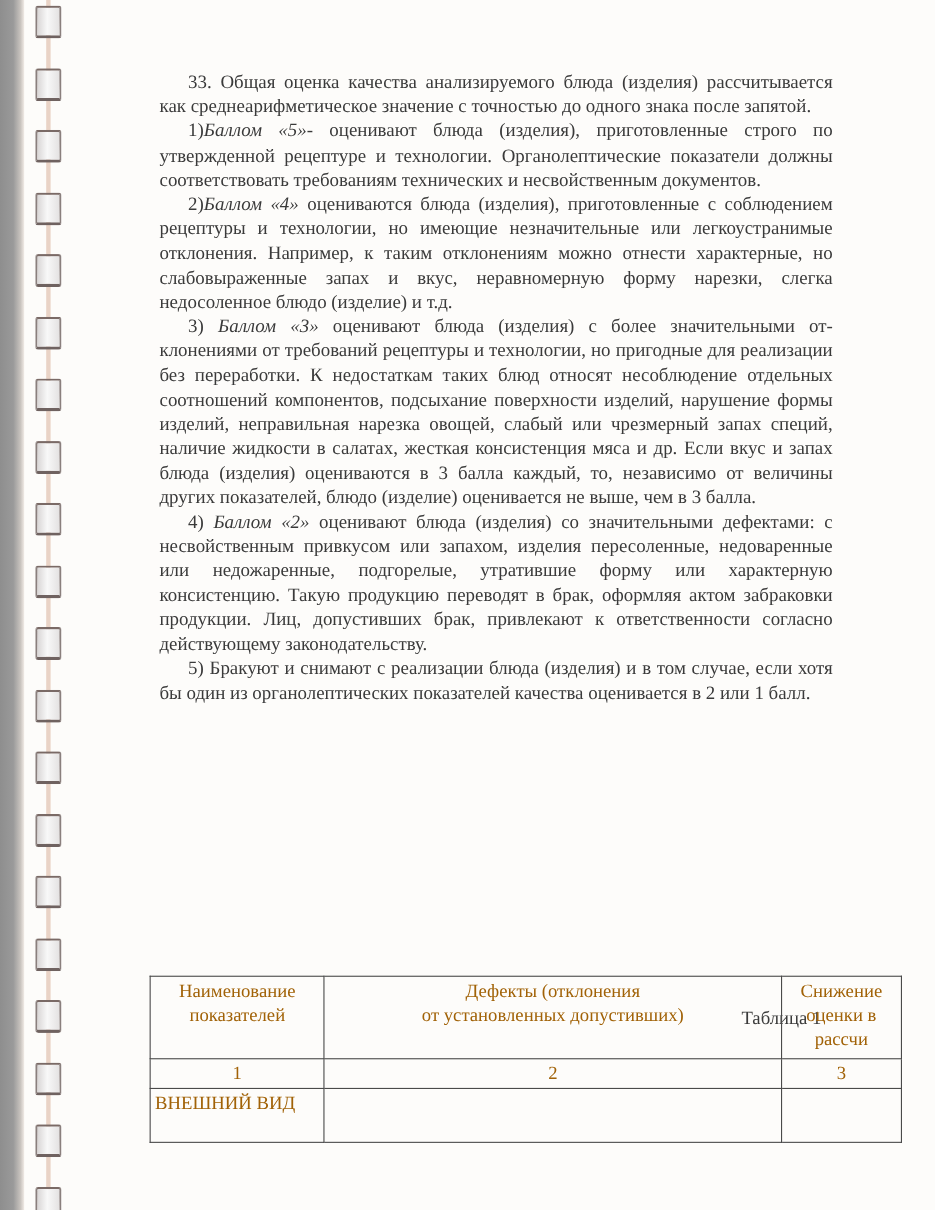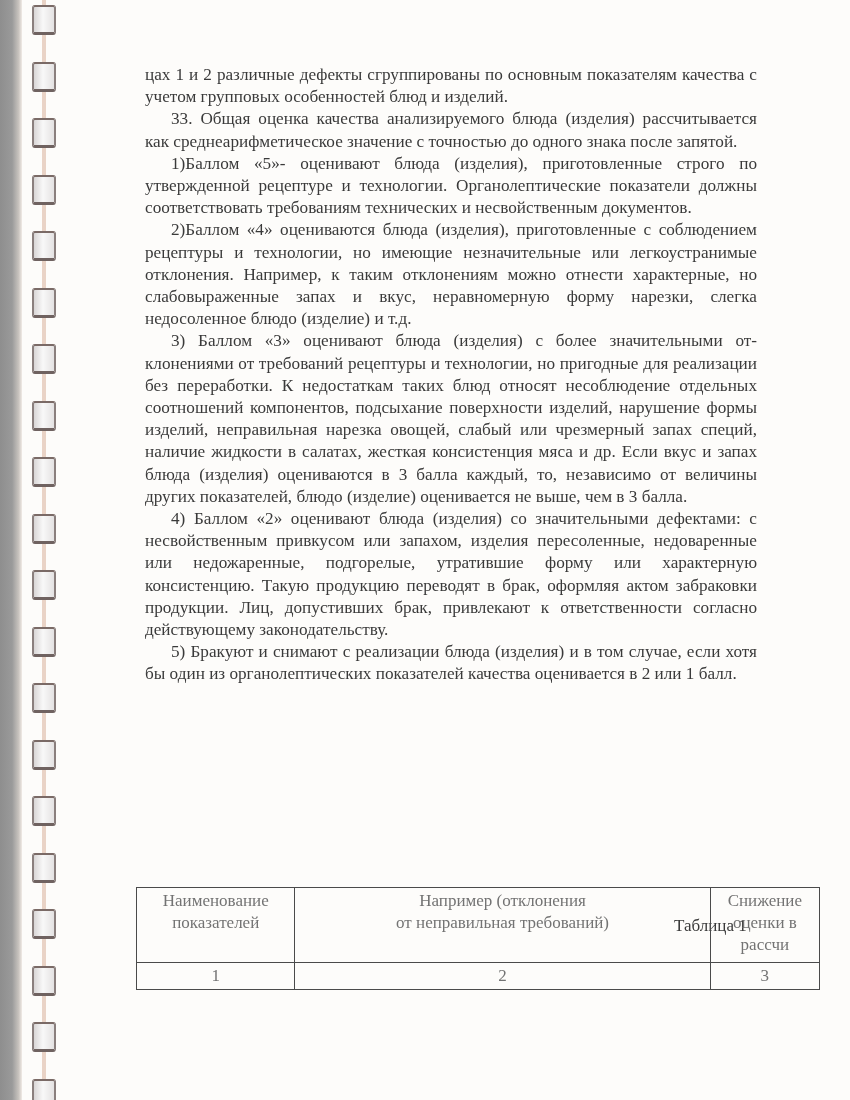--- a/index.html
+++ b/index.html
@@ -26,28 +26,28 @@
     border-radius: 3px;
     box-sizing: border-box;
   }
   .text {
     position: absolute; left: 145px; top: 64px; width: 612px;
     font-size: 17.2px; line-height: 22.2px; text-align: justify;
     hyphens: manual;
   }
   .text p { margin: 0; }
   .text p.ind { text-indent: 26px; }
-  .text .it { }
+  .text .it { font-style: italic; }
   .table-caption {
     position: absolute; left: 674px; top: 916px; font-size: 17px;
   }
   table.defects {
     position: absolute; left: 136px; top: 887px; width: 684px;
     border-collapse: collapse; font-size: 17px; line-height: 22px;
-    color: #737373;
+    color: #a16207;
   }
   table.defects td {
     border: 1.3px solid #4a4a4a; vertical-align: top; padding: 2px 4px;
   }
   .c1 { width: 149px; } .c2 { width: 405px; } .c3 { width: 100px; }
   .center { text-align: center; }
   .hdr td { height: 70px; }
   .nums td { height: 20px; padding: 0 4px; }
   .row1 td { height: 44px; }
 </style>
@@ -73,40 +73,44 @@
     <div class="ring" style="top: 739.5px;"></div>
     <div class="ring" style="top: 796px;"></div>
     <div class="ring" style="top: 852.5px;"></div>
     <div class="ring" style="top: 909px;"></div>
     <div class="ring" style="top: 965.5px;"></div>
     <div class="ring" style="top: 1022px;"></div>
     <div class="ring" style="top: 1078.5px;"></div>
   </div>
 
 <div class="text" id="text">
-    <p><span>цах 1 и 2 различные дефекты сгруппированы по основным показателям качества с учетом групповых особенностей блюд и изделий.</span></p>
     <p class="ind"><span>33. Общая оценка качества анализируемого блюда (изделия) рассчи­тывается как среднеарифметическое значение с точностью до одного знака после запятой.</span></p>
     <p class="ind"><span>1)</span><span class="it">Баллом «5»</span><span>- оценивают блюда (изделия), приготовленные строго по утвержденной рецептуре и технологии. Органолептические показатели должны соответствовать требованиям технических и несвойственным документов.</span></p>
     <p class="ind"><span>2)</span><span class="it">Баллом «4»</span><span> оцениваются блюда (изделия), приготовленные с со­блюдением рецептуры и технологии, но имеющие незначительные или легкоустранимые отклонения. Например, к таким отклонениям можно отнести характерные, но слабовыраженные запах и вкус, неравномерную форму нарезки, слегка недосоленное блюдо (изделие) и т.д.</span></p>
     <p class="ind"><span>3) </span><span class="it">Баллом «3»</span><span> оценивают блюда (изделия) с более значительными от­клонениями от требований рецептуры и технологии, но пригодные для реализации без переработки. К недостаткам таких блюд относят несо­блюдение отдельных соотношений компонентов, подсыхание поверхно­сти изделий, нарушение формы изделий, неправильная нарезка овощей, слабый или чрезмерный запах специй, наличие жидкости в салатах, жесткая консистенция мяса и др. Если вкус и запах блюда (изделия) оцениваются в 3 балла каждый, то, независимо от величины других показателей, блюдо (изделие) оценивается не выше, чем в 3 балла.</span></p>
     <p class="ind"><span>4) </span><span class="it">Баллом «2»</span><span> оценивают блюда (изделия) со значительными дефек­тами: с несвойственным привкусом или запахом, изделия пересоленные, недоваренные или недожаренные, подгорелые, утратившие форму или характерную консистенцию. Такую продукцию переводят в брак, оформляя актом забраковки продукции. Лиц, допустивших брак, при­влекают к ответственности согласно действующему законодательству.</span></p>
     <p class="ind"><span>5) Бракуют и снимают с реализации блюда (изделия) и в том случае, если хотя бы один из органолептических показателей качества оценива­ется в 2 или 1 балл.</span></p>
   </div>
 
 <div class="table-caption">Таблица 1</div>
 
 <table class="defects">
   <tbody>
       <tr class="hdr">
     <td class="c1 center">Наименование показателей</td>
     <td class="c2 center">
-      <span>Например  (отклонения</span><br>
-      <span>от неправильная требований)</span>
+      <span>Дефекты  (отклонения</span><br>
+      <span>от установленных допустивших)</span>
     </td>
     <td class="c3 center">Снижение оценки в рассчи</td>
   </tr>
   <tr class="nums">
     <td class="center">1</td>
     <td class="center">2</td>
     <td class="center">3</td>
   </tr>
+  <tr class="row1">
+    <td>ВНЕШНИЙ ВИД</td>
+    <td></td>
+    <td></td>
+  </tr>
 </tbody>
   </table>
 
 </body></html>

